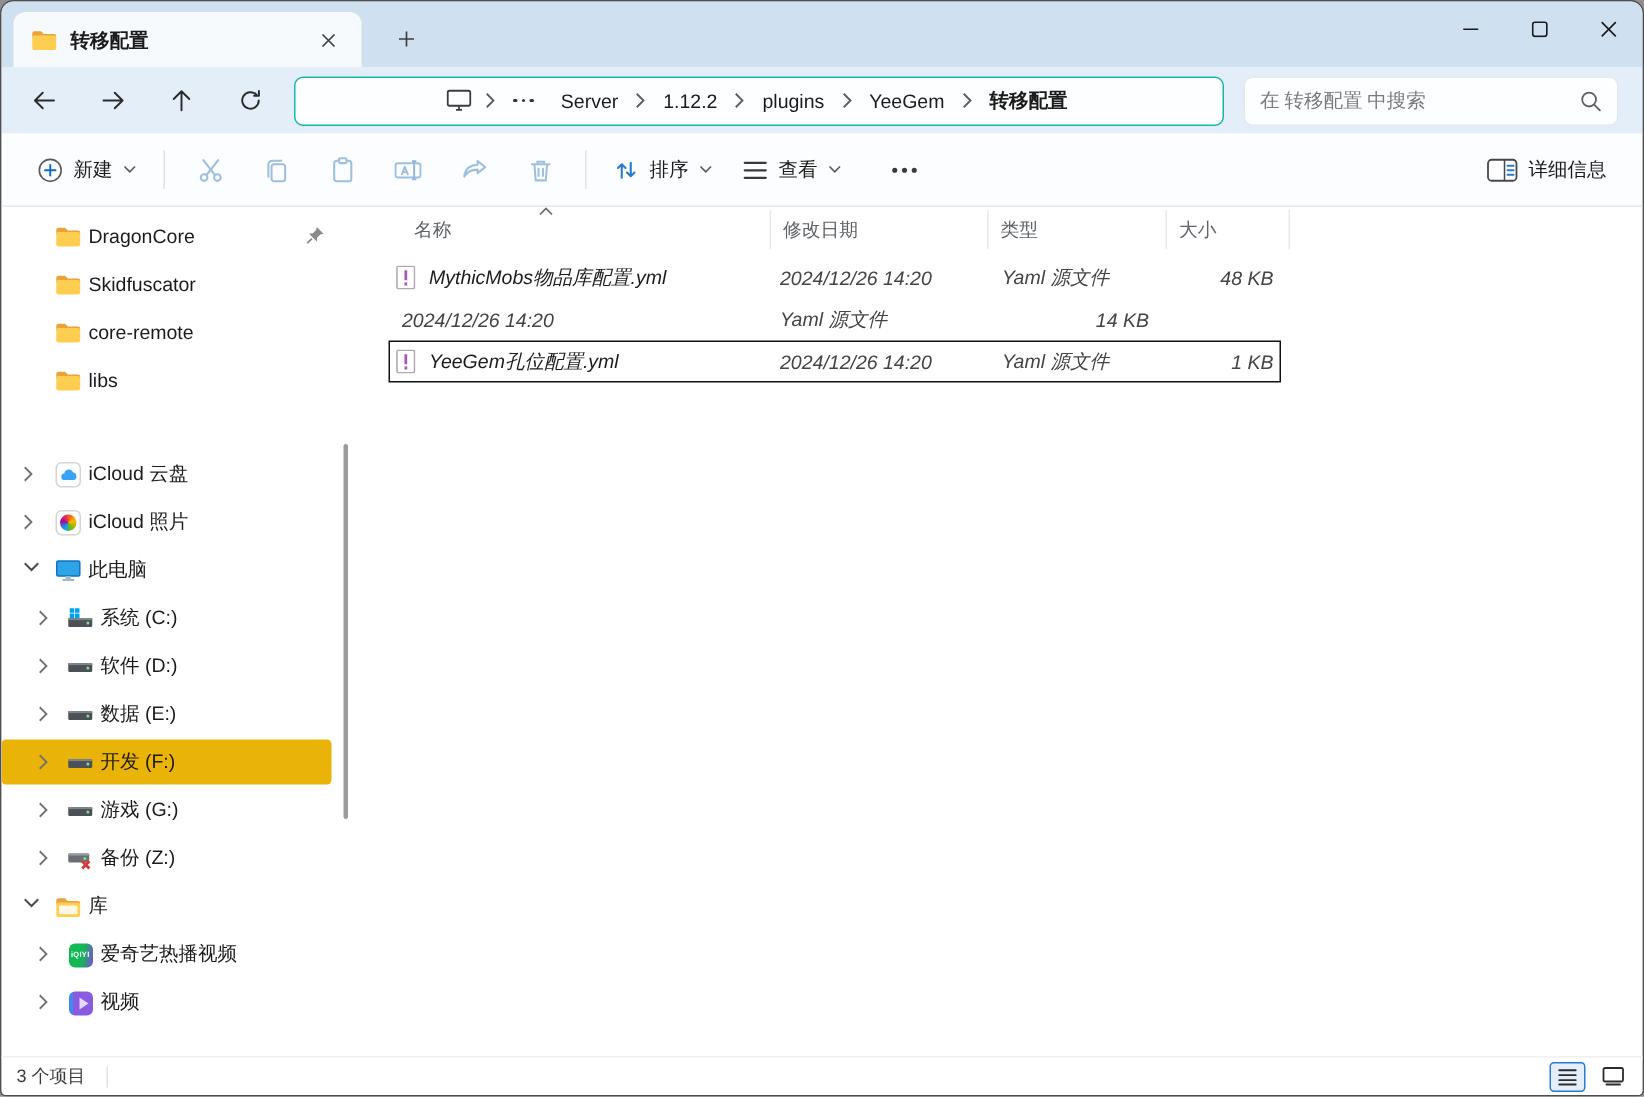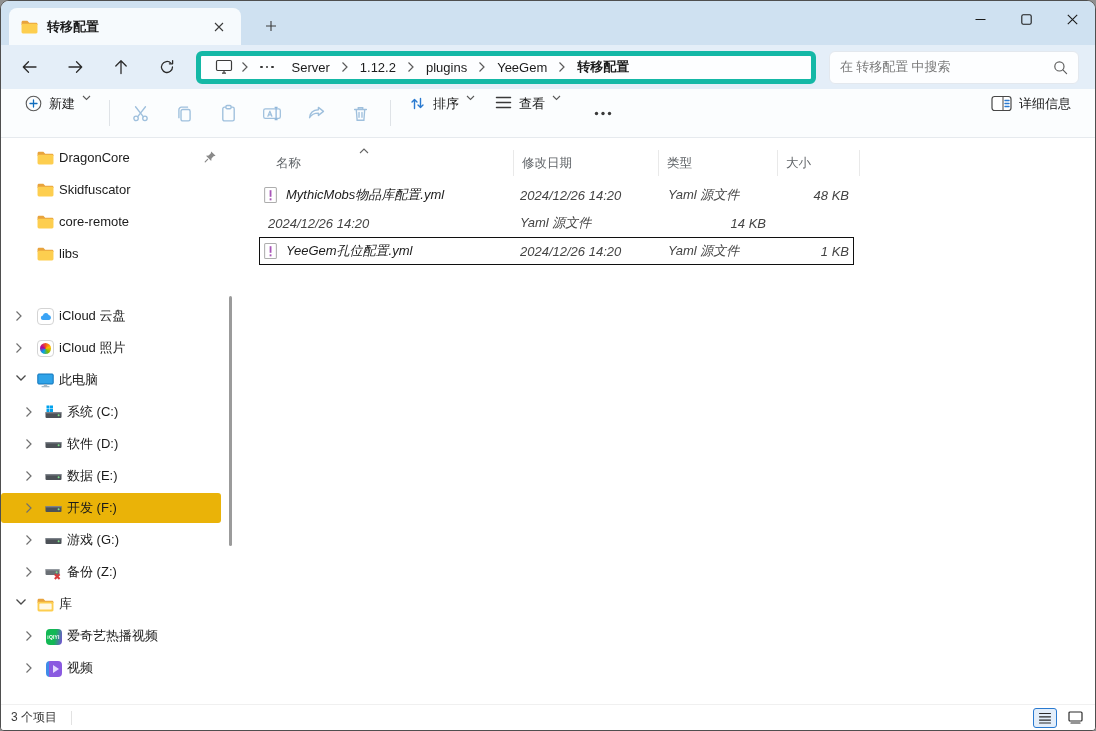--- a/index.html
+++ b/index.html
@@ -14,38 +14,38 @@
   .tab-label{ font-size:13px; color:#1b1b1b; font-weight:bold; flex:1; margin-left:9px; }
   .tab-close{ width:24px; height:24px; display:flex; align-items:center; justify-content:center; border-radius:4px; cursor:default; }
   .newtab{ position:absolute; left:256px; top:12px; width:28px; height:26px; display:flex; align-items:center; justify-content:center; border-radius:4px; }
   .wincontrols{ position:absolute; right:0; top:0; height:44px; display:flex; }
   .wc{ width:46px; height:36px; display:flex; align-items:center; justify-content:center; }
 
   
   .navbar{ position:absolute; left:0; top:44px; width:100%; height:44px; background:#e4eef8; display:flex; align-items:center; }
   .navbtn{ width:34px; height:32px; display:flex; align-items:center; justify-content:center; border-radius:5px; margin-left:12px; }
   .navbtn:first-child{ margin-left:11px; }
-  .addressbar{ margin-left:12px; width:620px; height:33px; background:#fdfeff; border:5px solid #14b8a6; border-radius:6px;
-               display:flex; align-items:center; padding:0 8px; }
+  .addressbar{ margin-left:12px; width:620px; height:33px; background:#fdfeff; border:1px solid #14b8a6; border-radius:6px;
+               display:flex; align-items:center; padding:0 8px;justify-content:center; }
   .crumb{ font-size:13px; color:#1b1b1b; padding:3px 9px; border-radius:4px; white-space:nowrap; }
   .crumb.current{ font-weight:bold; }
   .crumb-chev{ display:flex; align-items:center; padding:0 2px; }
   .crumb-dev{ display:flex; align-items:center; padding:0 6px; }
   .overflow-dots{ display:flex; gap:3px; padding:0 9px; }
   .overflow-dots i{ width:2.5px; height:2.5px; border-radius:50%; background:#333; }
   .searchbox{ margin-left:13px; width:250px; height:33px; background:#fdfeff; border:1px solid #e3e8ee; border-radius:6px;
               display:flex; align-items:center; padding:0 10px; }
   .searchbox input{ border:none; outline:none; background:transparent; flex:1; font-size:13px; color:#1b1b1b;
                     font-family:Liberation Serif, serif; }
   .searchbox input::placeholder{ color:#7a7a7a; }
 
   
   .toolbar{ position:absolute; left:0; top:88px; width:100%; height:49px; background:#fbfdfe;
             border-bottom:1px solid #e6eaee; display:flex; align-items:center; }
-  .tbtn{ display:flex; gap:7px; height:36px; padding:0 10px; border-radius:5px; font-size:13px; color:#1b1b1b; }
+  .tbtn{ display:flex; align-items:center; gap:7px; height:36px; padding:0 10px; border-radius:5px; font-size:13px; color:#1b1b1b; }
   .tbtn.first{ margin-left:14px; }
   .tb-sep{ width:1px; height:26px; background:#dfe3e7; margin:0 8px; }
   .icobtn{ width:44px; height:36px; display:flex; align-items:center; justify-content:center; border-radius:5px; }
   .tb-right{ margin-left:auto; margin-right:14px; }
 
   
   .bodyarea{ position:absolute; left:0; top:137px; width:100%; height:568px; display:flex; overflow:hidden; background:#fff; }
 
   
   .sidebar{ position:relative; width:240px; height:100%; padding-top:4px; flex:none; overflow:hidden; }
@@ -56,21 +56,21 @@
   .srow .sic{ position:absolute; left:36px; top:7px; width:17px; height:17px; display:flex; align-items:center; justify-content:center; }
   .srow.lvl1 .sic{ left:44px; }
   .srow .slabel{ position:absolute; left:58px; white-space:nowrap;text-align:right; }
   .srow.lvl1 .slabel{ left:66px; }
   .spacer{ height:31px; }
   .pin{ position:absolute; right:24px; top:8px; }
   .sb-thumb{ position:absolute; right:9px; top:158px; width:3px; height:250px; background:#9b9b9b; border-radius:2px; }
 
   
   .content{ position:relative; flex:1; height:100%; }
-  .fl-header{ position:relative; margin-top:12px; height:26px; display:grid; grid-template-columns:273px 145px 119px 82px;
+  .fl-header{ position:relative; margin-top:2px; height:26px; display:grid; grid-template-columns:273px 145px 119px 82px;
               align-items:center; font-size:12.5px; color:#5f6367; }
   .fl-header .hc{ height:100%; display:flex; align-items:center; border-right:1px solid #e9e9e9; padding-left:8px; }
   .fl-header .hc.name{ padding-left:35px; }
   .sort-caret{ position:absolute; left:118px; top:-7px; }
   .rows{ margin-left:18px; margin-top:5px; width:595px;font-style:italic; }
   .frow{ height:28px; display:grid; grid-template-columns:252px 148px 112px 83px; align-items:center;
          font-size:13px; color:#1b1b1b; border:1px solid transparent; }
   .frow.selected{ border:1px solid #101010; }
   .fcell{ display:flex; align-items:center; white-space:nowrap; overflow:hidden; }
   .fcell.name{ padding-left:4px; gap:9px; }

